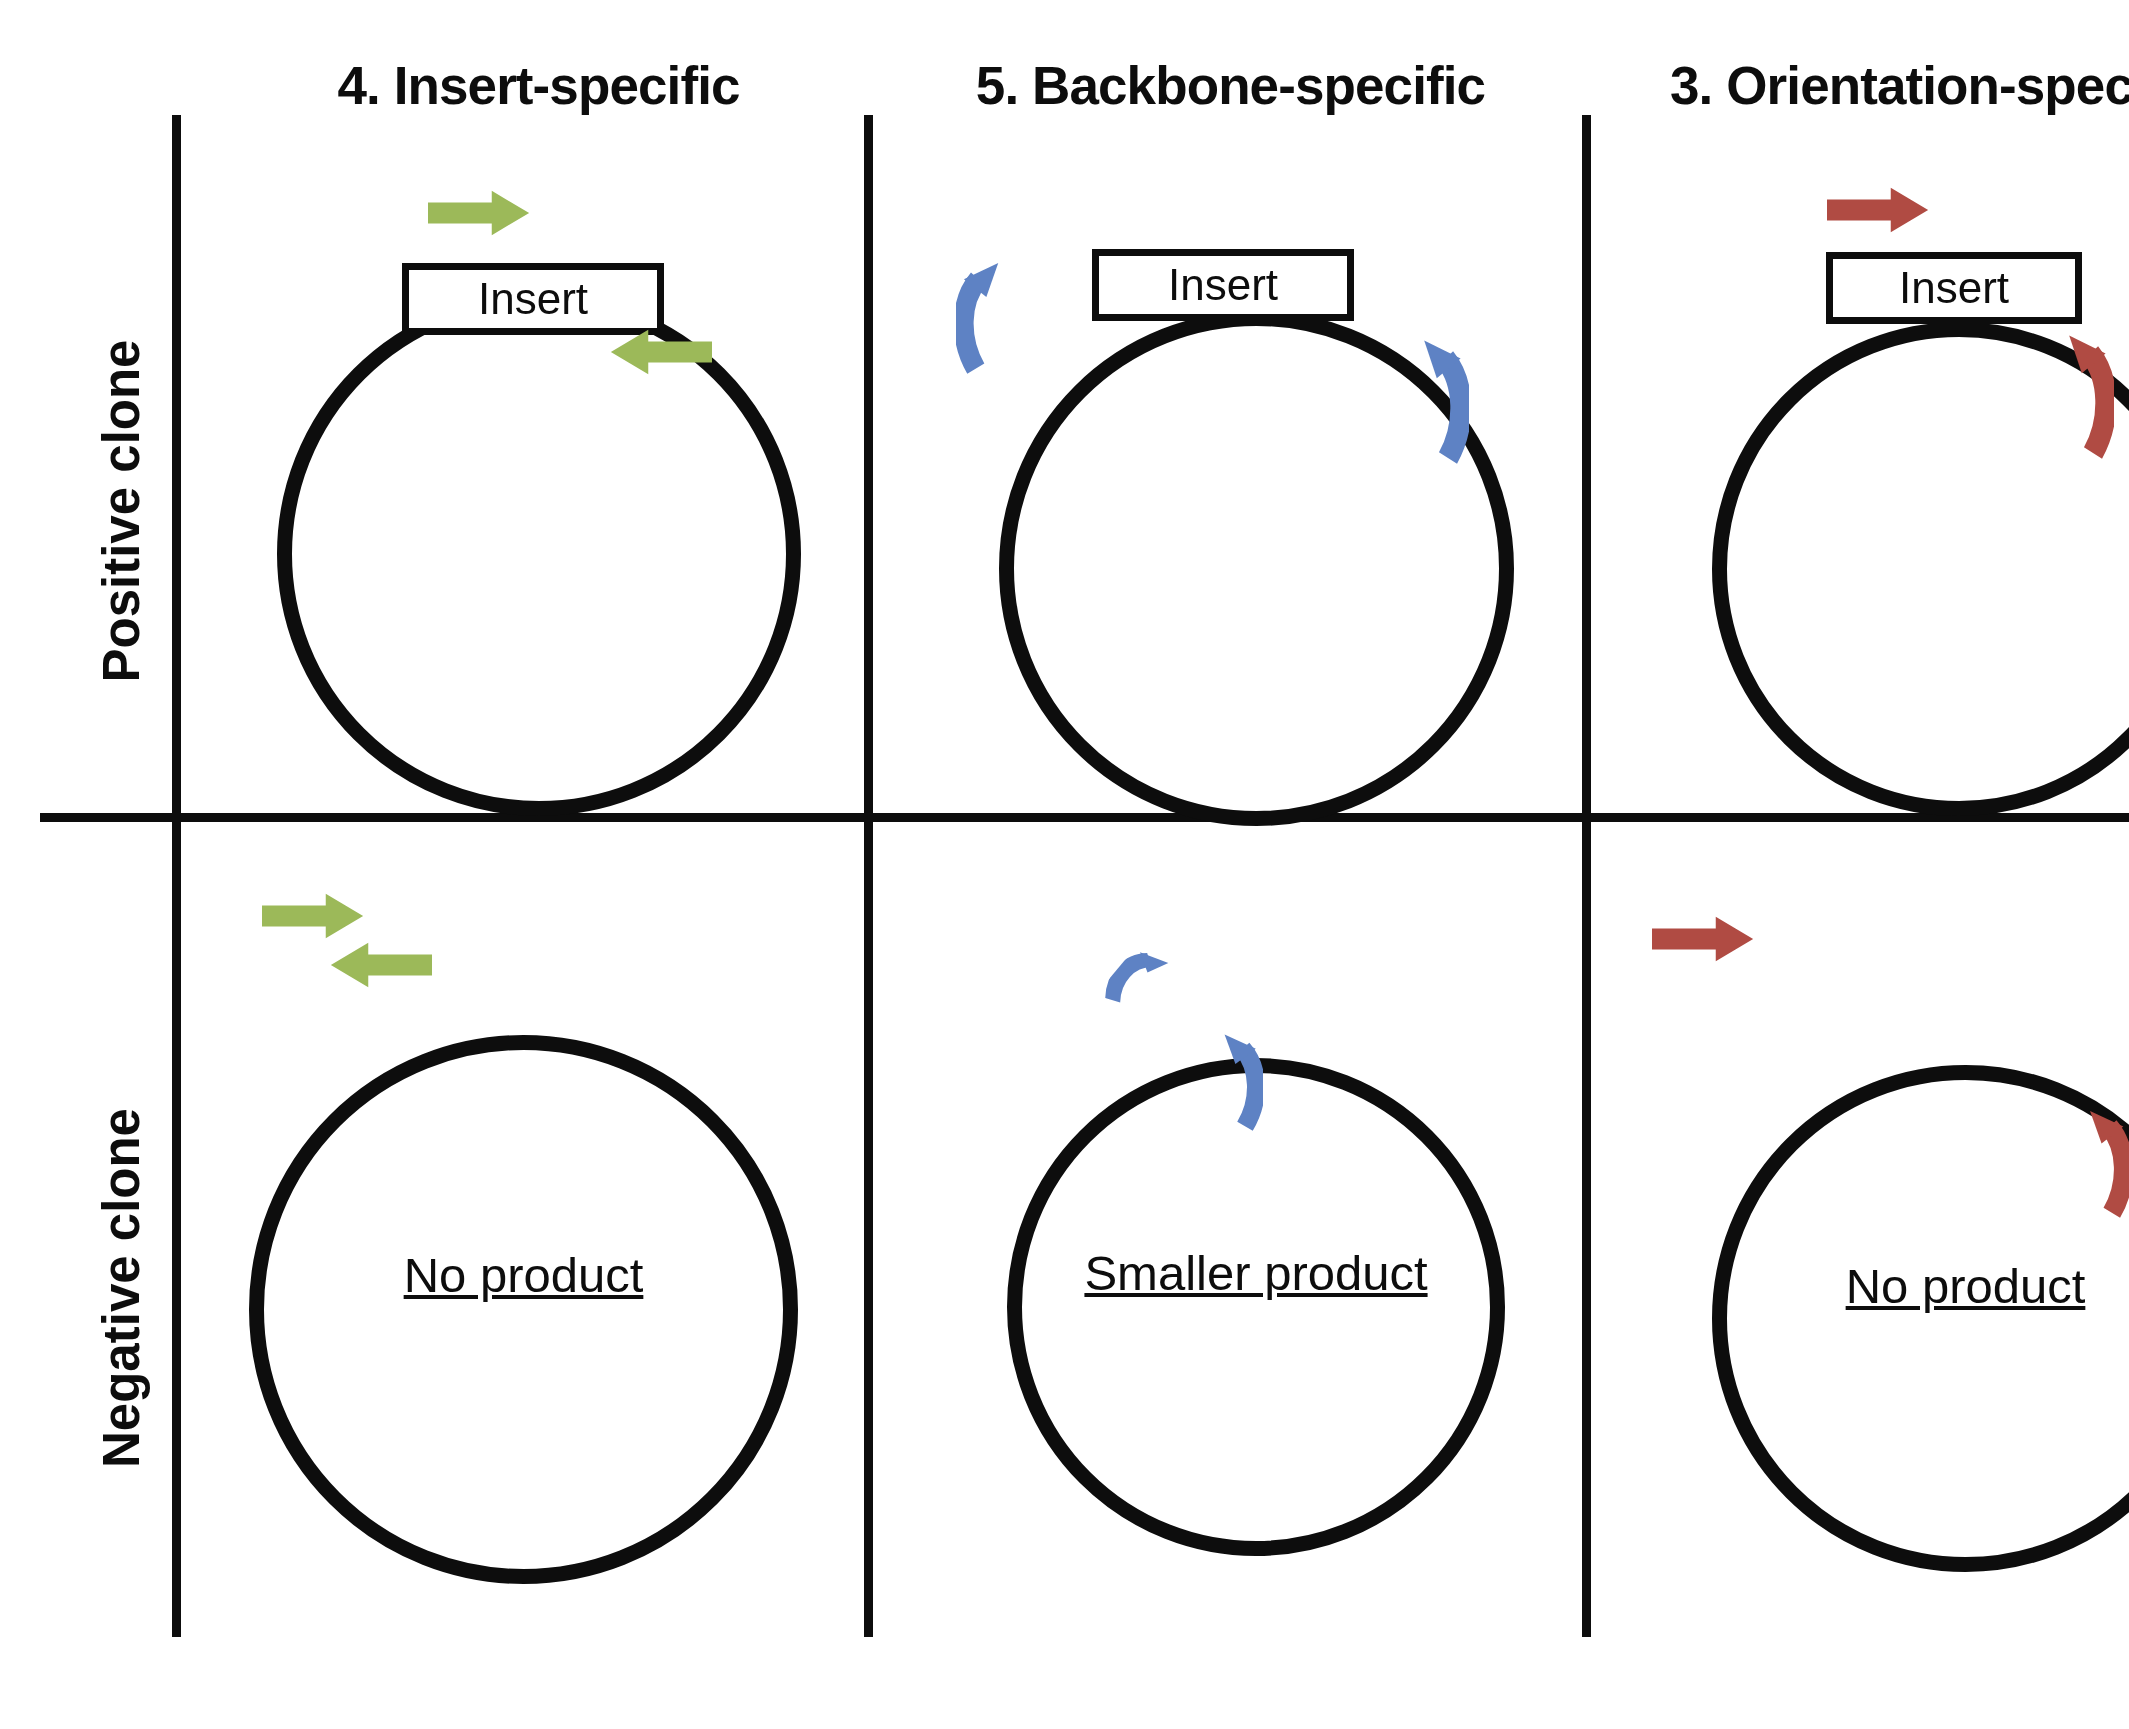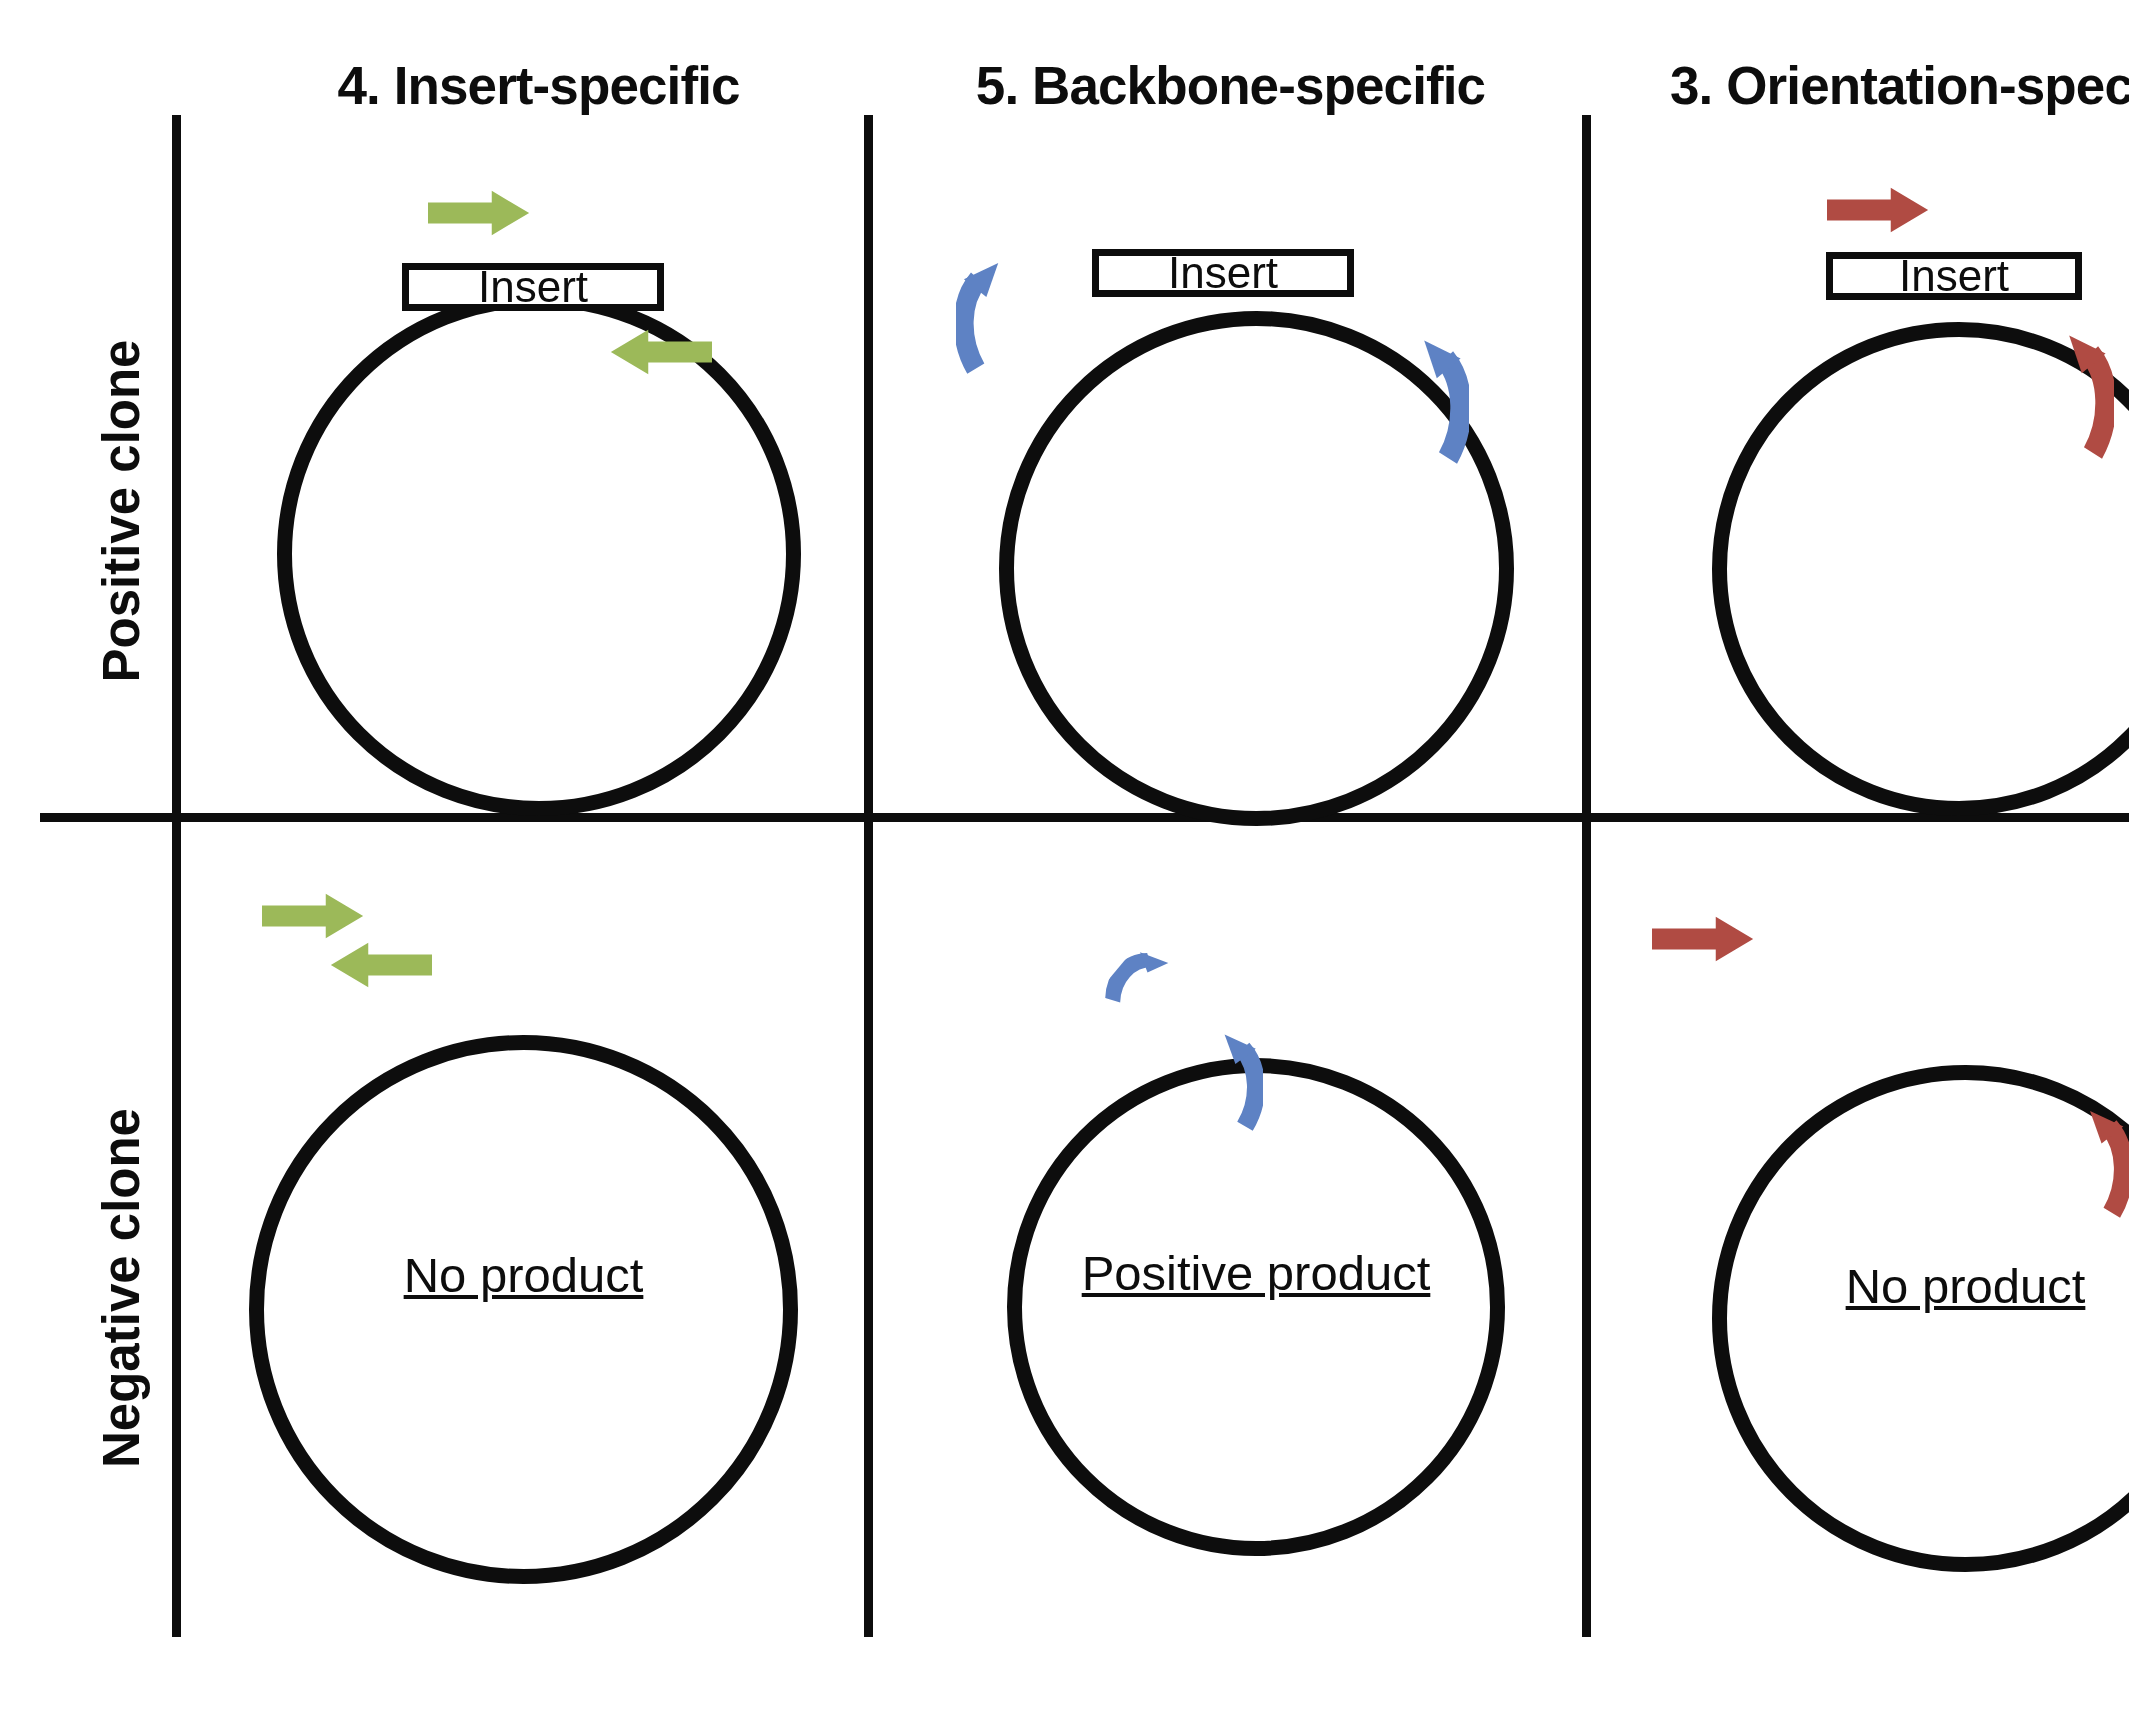--- a/index.html
+++ b/index.html
@@ -33,21 +33,21 @@
     border:15.3px solid var(--line);
     border-radius:50%;
     box-sizing:border-box;
     background:transparent;
   }
   
   .insert-box{
     border:7.7px solid var(--line);
     background:#ffffff;
     box-sizing:border-box;
-    height:48px;
+    height:72px;
     display:flex;align-items:center;justify-content:center;
     font-size:44px;color:var(--line);
     z-index:5;
   }
   
   .result{
     height:64px;display:flex;align-items:center;justify-content:center;
     font-size:49px;color:var(--line);white-space:nowrap;text-decoration:underline;
   }
   svg{display:block;width:100%;height:100%;}
@@ -88,21 +88,21 @@
       <span>Insert</span>
     </div>
   <div class="abs insert-box" style="left:1092px;top:249px;width:262px;">
       <span>Insert</span>
     </div>
   <div class="abs insert-box" style="left:1826px;top:252px;width:256px;">
       <span>Insert</span>
     </div>
 
   <div class="abs result" style="left:332px;top:1243px;width:383px;">No product</div>
-  <div class="abs result" style="left:1043px;top:1241px;width:426px;">Positive product</div>
+  <div class="abs result" style="left:1043px;top:1241px;width:426px;">Smaller product</div>
   <div class="abs result" style="left:1774px;top:1254px;width:383px;">No product</div>
 
   <div class="abs arrow" style="left:428px;top:190px;width:102px;height:46px;">
     <svg class="green-fill" viewBox="0 0 240 110" preserveAspectRatio="none">
         <polygon points="0,30 150,30 150,2 238,55 150,108 150,80 0,80"></polygon>
       </svg>
   </div>
   <div class="abs arrow mirror" style="left:610px;top:329px;width:102px;height:46px;">
     <svg class="green-fill" viewBox="0 0 240 110" preserveAspectRatio="none">
         <polygon points="0,30 150,30 150,2 238,55 150,108 150,80 0,80"></polygon>

